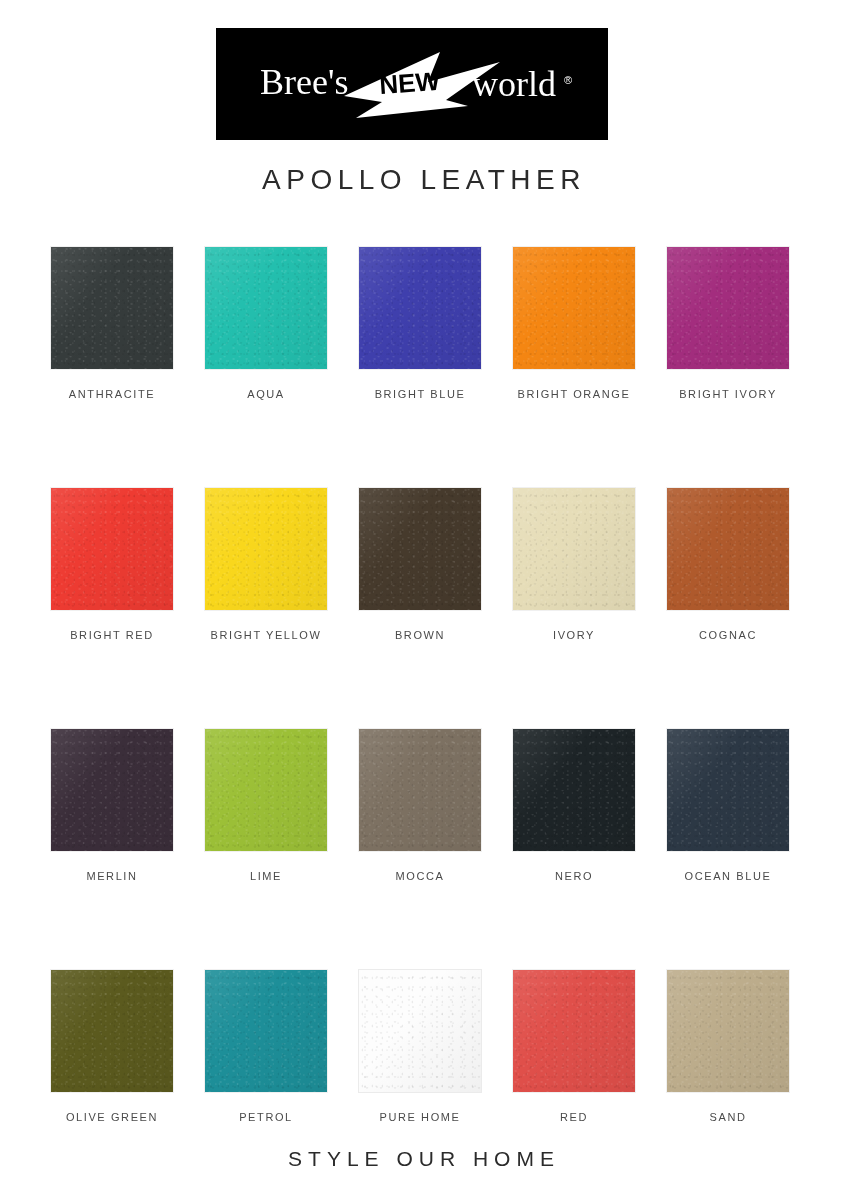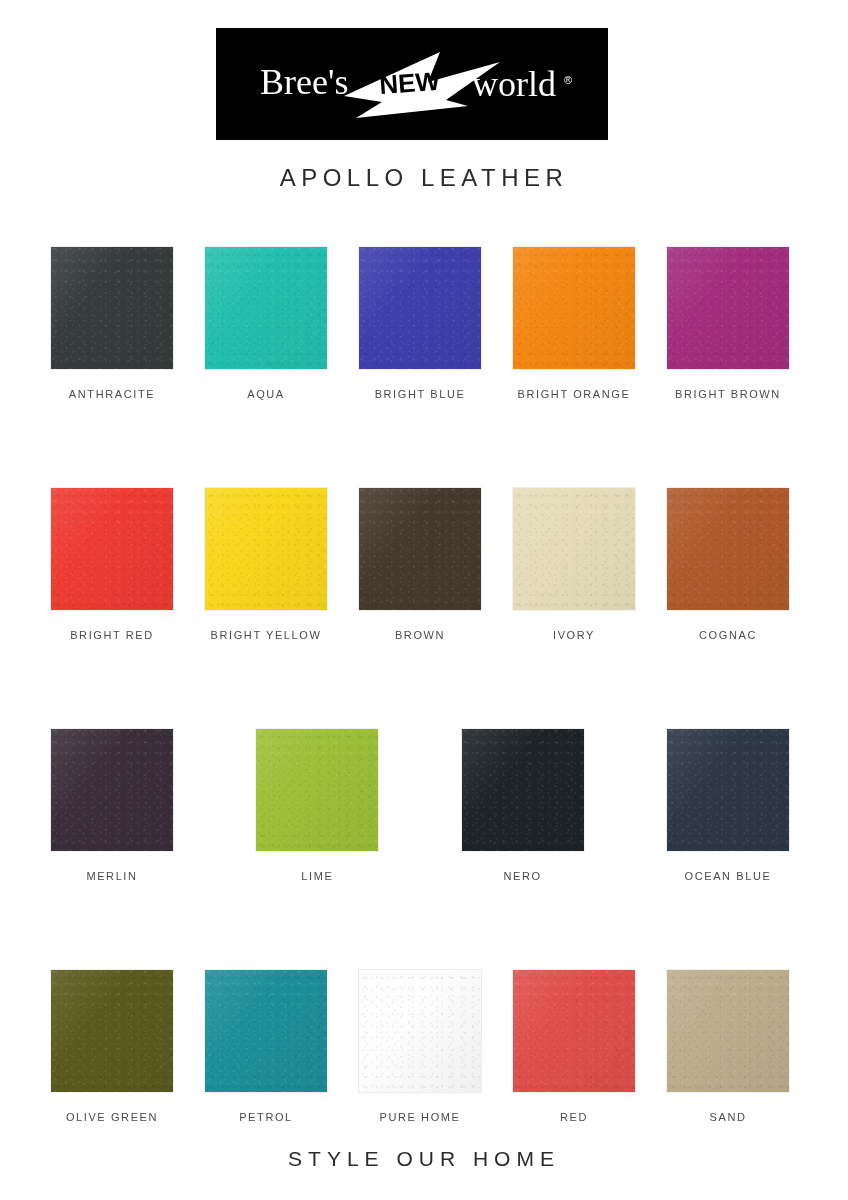--- a/index.html
+++ b/index.html
@@ -44,21 +44,21 @@
   }
   .logo-art svg { display: block; width: 360px; height: 80px; }
 
   
   .sheet-title {
     position: absolute;
     left: 0;
     top: 164px;
     width: 848px;
     text-align: center;
-    font-size: 24px;
+    font-size: 28px;
     font-weight: 400;
     letter-spacing: 5.5px;
     color: #2b2b2b;
     font-family: "Liberation Sans", sans-serif;
   }
 
   
   .grid {
     position: absolute;
     left: 50px;
@@ -177,21 +177,21 @@
       <div class="swatch-cell">
         <div class="swatch-chip" style="background-color: rgb(63, 63, 173);"></div>
         <div class="swatch-label">BRIGHT BLUE</div>
       </div>
       <div class="swatch-cell">
         <div class="swatch-chip" style="background-color: rgb(245, 134, 18);"></div>
         <div class="swatch-label">BRIGHT ORANGE</div>
       </div>
       <div class="swatch-cell">
         <div class="swatch-chip" style="background-color: rgb(163, 45, 126);"></div>
-        <div class="swatch-label">BRIGHT BROWN</div>
+        <div class="swatch-label">BRIGHT IVORY</div>
       </div>
     </div>
 
     <div class="grid-row">
       <div class="swatch-cell">
         <div class="swatch-chip" style="background-color: rgb(238, 59, 50);"></div>
         <div class="swatch-label">BRIGHT RED</div>
       </div>
       <div class="swatch-cell">
         <div class="swatch-chip" style="background-color: rgb(249, 215, 28);"></div>
@@ -214,20 +214,24 @@
     <div class="grid-row">
       <div class="swatch-cell">
         <div class="swatch-chip" style="background-color: rgb(59, 46, 58);"></div>
         <div class="swatch-label">MERLIN</div>
       </div>
       <div class="swatch-cell">
         <div class="swatch-chip" style="background-color: rgb(156, 192, 55);"></div>
         <div class="swatch-label">LIME</div>
       </div>
       <div class="swatch-cell">
+        <div class="swatch-chip" style="background-color: rgb(125, 113, 98);"></div>
+        <div class="swatch-label">MOCCA</div>
+      </div>
+      <div class="swatch-cell">
         <div class="swatch-chip" style="background-color: rgb(29, 36, 39);"></div>
         <div class="swatch-label">NERO</div>
       </div>
       <div class="swatch-cell">
         <div class="swatch-chip" style="background-color: rgb(44, 56, 69);"></div>
         <div class="swatch-label">OCEAN BLUE</div>
       </div>
     </div>
 
     <div class="grid-row">

